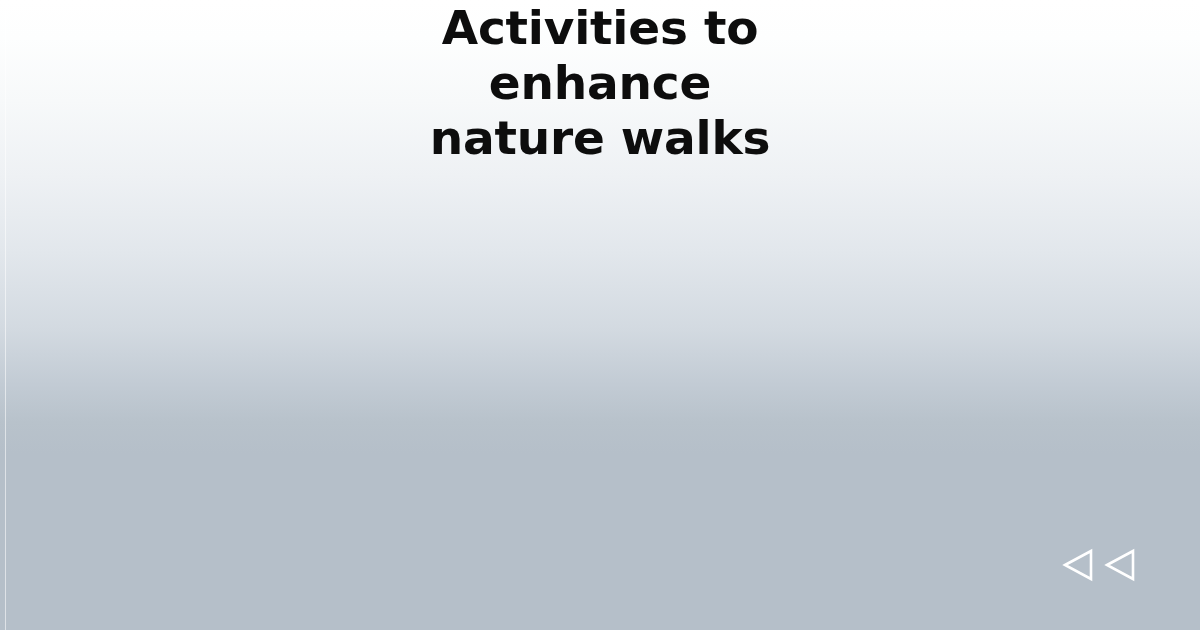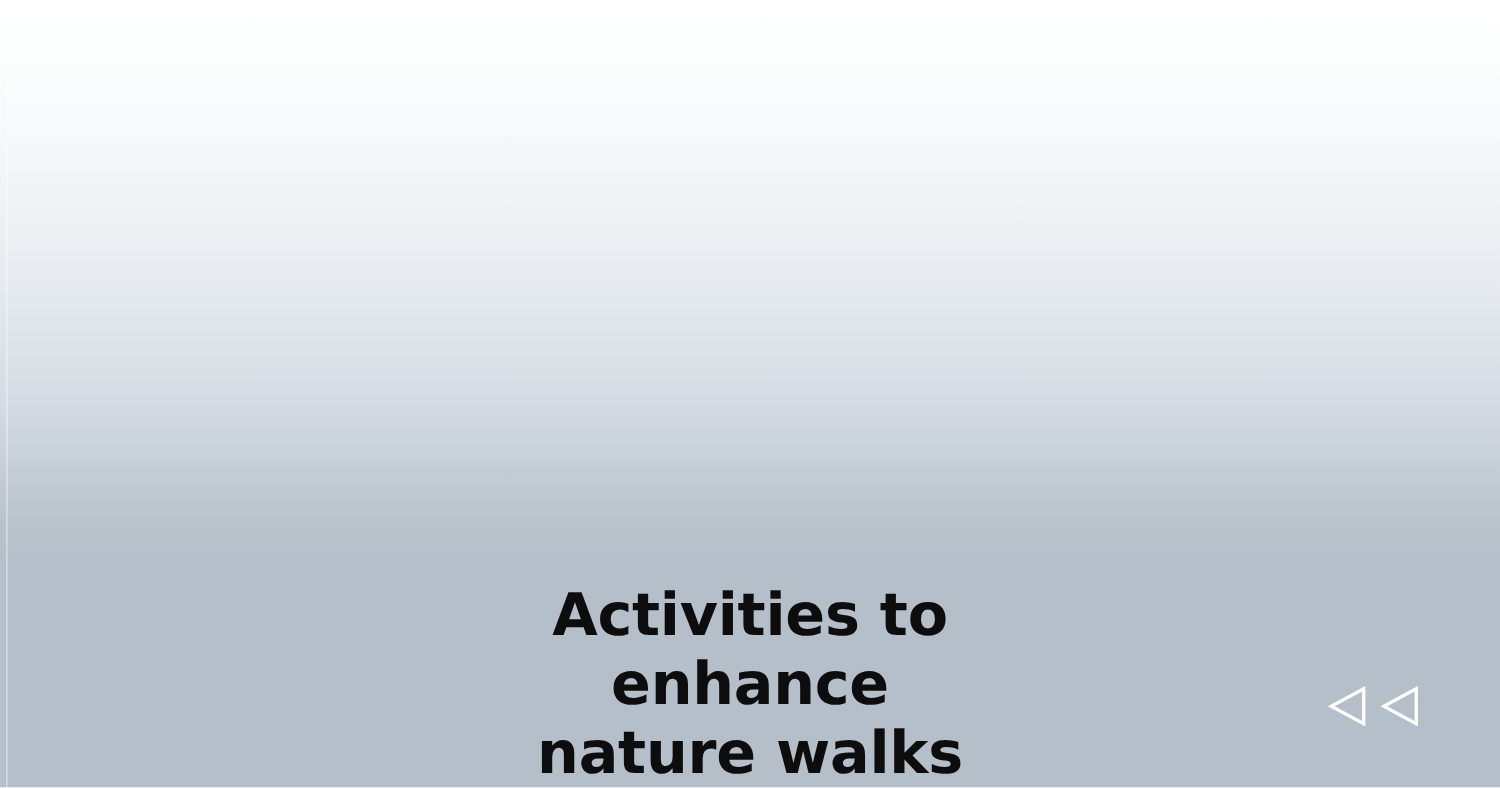--- a/index.html
+++ b/index.html
@@ -48,21 +48,21 @@
     pointer-events: none;
   }
 
   #title-block {
     position: absolute;
     left: 0;
     top: 0;
     width: 1200px;
     height: 630px;
     display: flex;
-    align-items: flex-end;
+    align-items: flex-start;
     justify-content: center;
     padding: 0 120px;
     box-sizing: border-box;
   }
 
   #page-title {
     margin: 0;
     font-family: "DejaVu Sans", sans-serif;
     font-size: 47px;
     line-height: 1.17;

